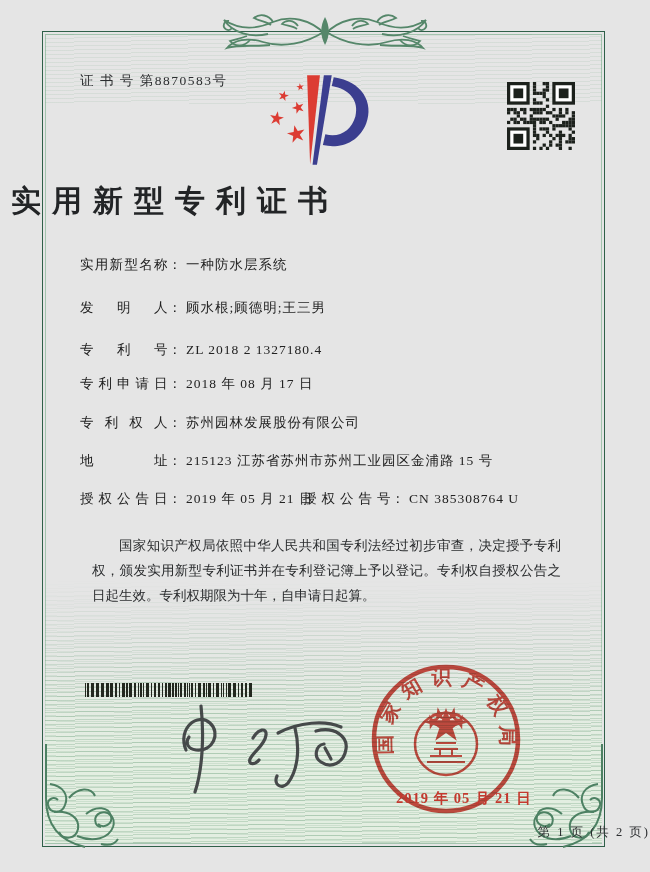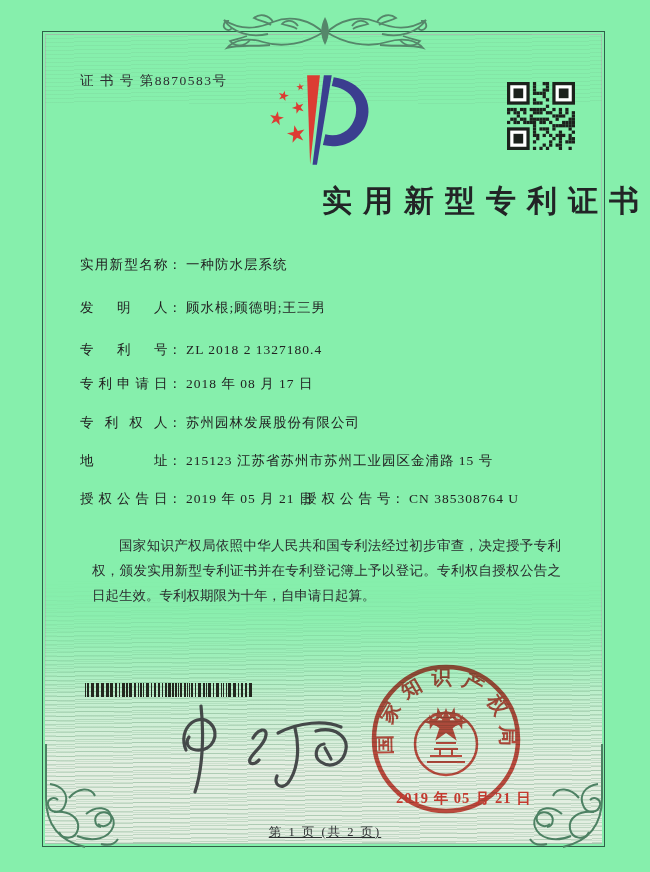--- a/index.html
+++ b/index.html
@@ -1,18 +1,18 @@
 <!DOCTYPE html>
 <html><head>
 <meta charset="utf-8">
 <style>
   html,body{margin:0;padding:0;background:#ffffff;}
   .page{
     position:relative;width:650px;height:872px;overflow:hidden;
-    background:#86efac;
+    background:#e5e5e5;
     font-family:"Liberation Serif","DejaVu Serif",serif;
     color:#26282a;
   }
   
   .frame{position:absolute;left:42px;top:31px;width:561px;height:814px;
     border:1.6px solid #2f6049;}
   .frame-inner{position:absolute;inset:2px;border:1px solid #a3c4ae;}
   
   .tint-bottom{position:absolute;left:45px;top:580px;width:557px;height:263px;
     background:
@@ -27,42 +27,42 @@
   }
   
   .ornament-top{position:absolute;top:9px;left:50%;transform:translateX(-50%);}
   .corner{position:absolute;}
   .corner-bl{left:41px;top:742px;}
   .corner-br{left:527px;top:742px;transform:scaleX(-1);}
   
   .cert-no{position:absolute;left:80px;top:72px;font-size:13.5px;letter-spacing:1.5px;color:#2c2e30;}
   .logo{position:absolute;left:251px;top:69px;}
   .qr{position:absolute;left:507px;top:82px;width:68px;height:68px;}
-  .title{position:absolute;left:0;top:181px;width:100%;text-align:right;
+  .title{position:absolute;left:0;top:181px;width:100%;text-align:left;
     font-size:30px;font-weight:bold;letter-spacing:11px;color:#222426;text-indent:11px;}
   
   .frow{position:absolute;left:80px;width:505px;font-size:13.5px;letter-spacing:.5px;color:#222;}
   .flabel{display:inline-block;width:88px;text-align:justify;text-align-last:justify;vertical-align:top;}
   .fcolon{display:inline-block;margin-right:4px;}
   .fvalue{letter-spacing:1px;}
   .fgroup2{position:absolute;left:223px;top:0;white-space:nowrap;}
   
   .body-text{position:absolute;left:80px;top:521px;width:493px;
     font-size:13.5px;line-height:25px;text-align:justify;color:#2a2c2e;}
   .body-text p{margin:12px;text-indent:2em;}
   
   .barcode{position:absolute;left:85px;top:683px;width:170px;height:14px;}
   .director{position:absolute;left:86px;top:727px;font-size:15px;letter-spacing:4px;
     line-height:29px;color:#34373a;}
   .signature{position:absolute;left:158px;top:698px;}
   .seal{position:absolute;left:366px;top:659px;mix-blend-mode:multiply;opacity:.95;}
   .seal-date{position:absolute;left:396px;top:789px;font-size:14.5px;letter-spacing:1px;
     color:#c3392e;font-weight:bold;}
-  .page-no{position:absolute;left:0;top:824px;width:100%;text-align:center;
-    font-size:12.5px;letter-spacing:2px;color:#2c2e30;text-decoration:underline;}
+  .page-no{position:absolute;left:0;top:824px;width:100%;text-align:right;
+    font-size:12.5px;letter-spacing:2px;color:#2c2e30;}
 </style>
 </head>
 <body>
 
 <div class="page">
 
   <div class="frame">
     <div class="frame-inner"></div>
   </div>
   <div class="tint-top"></div>

